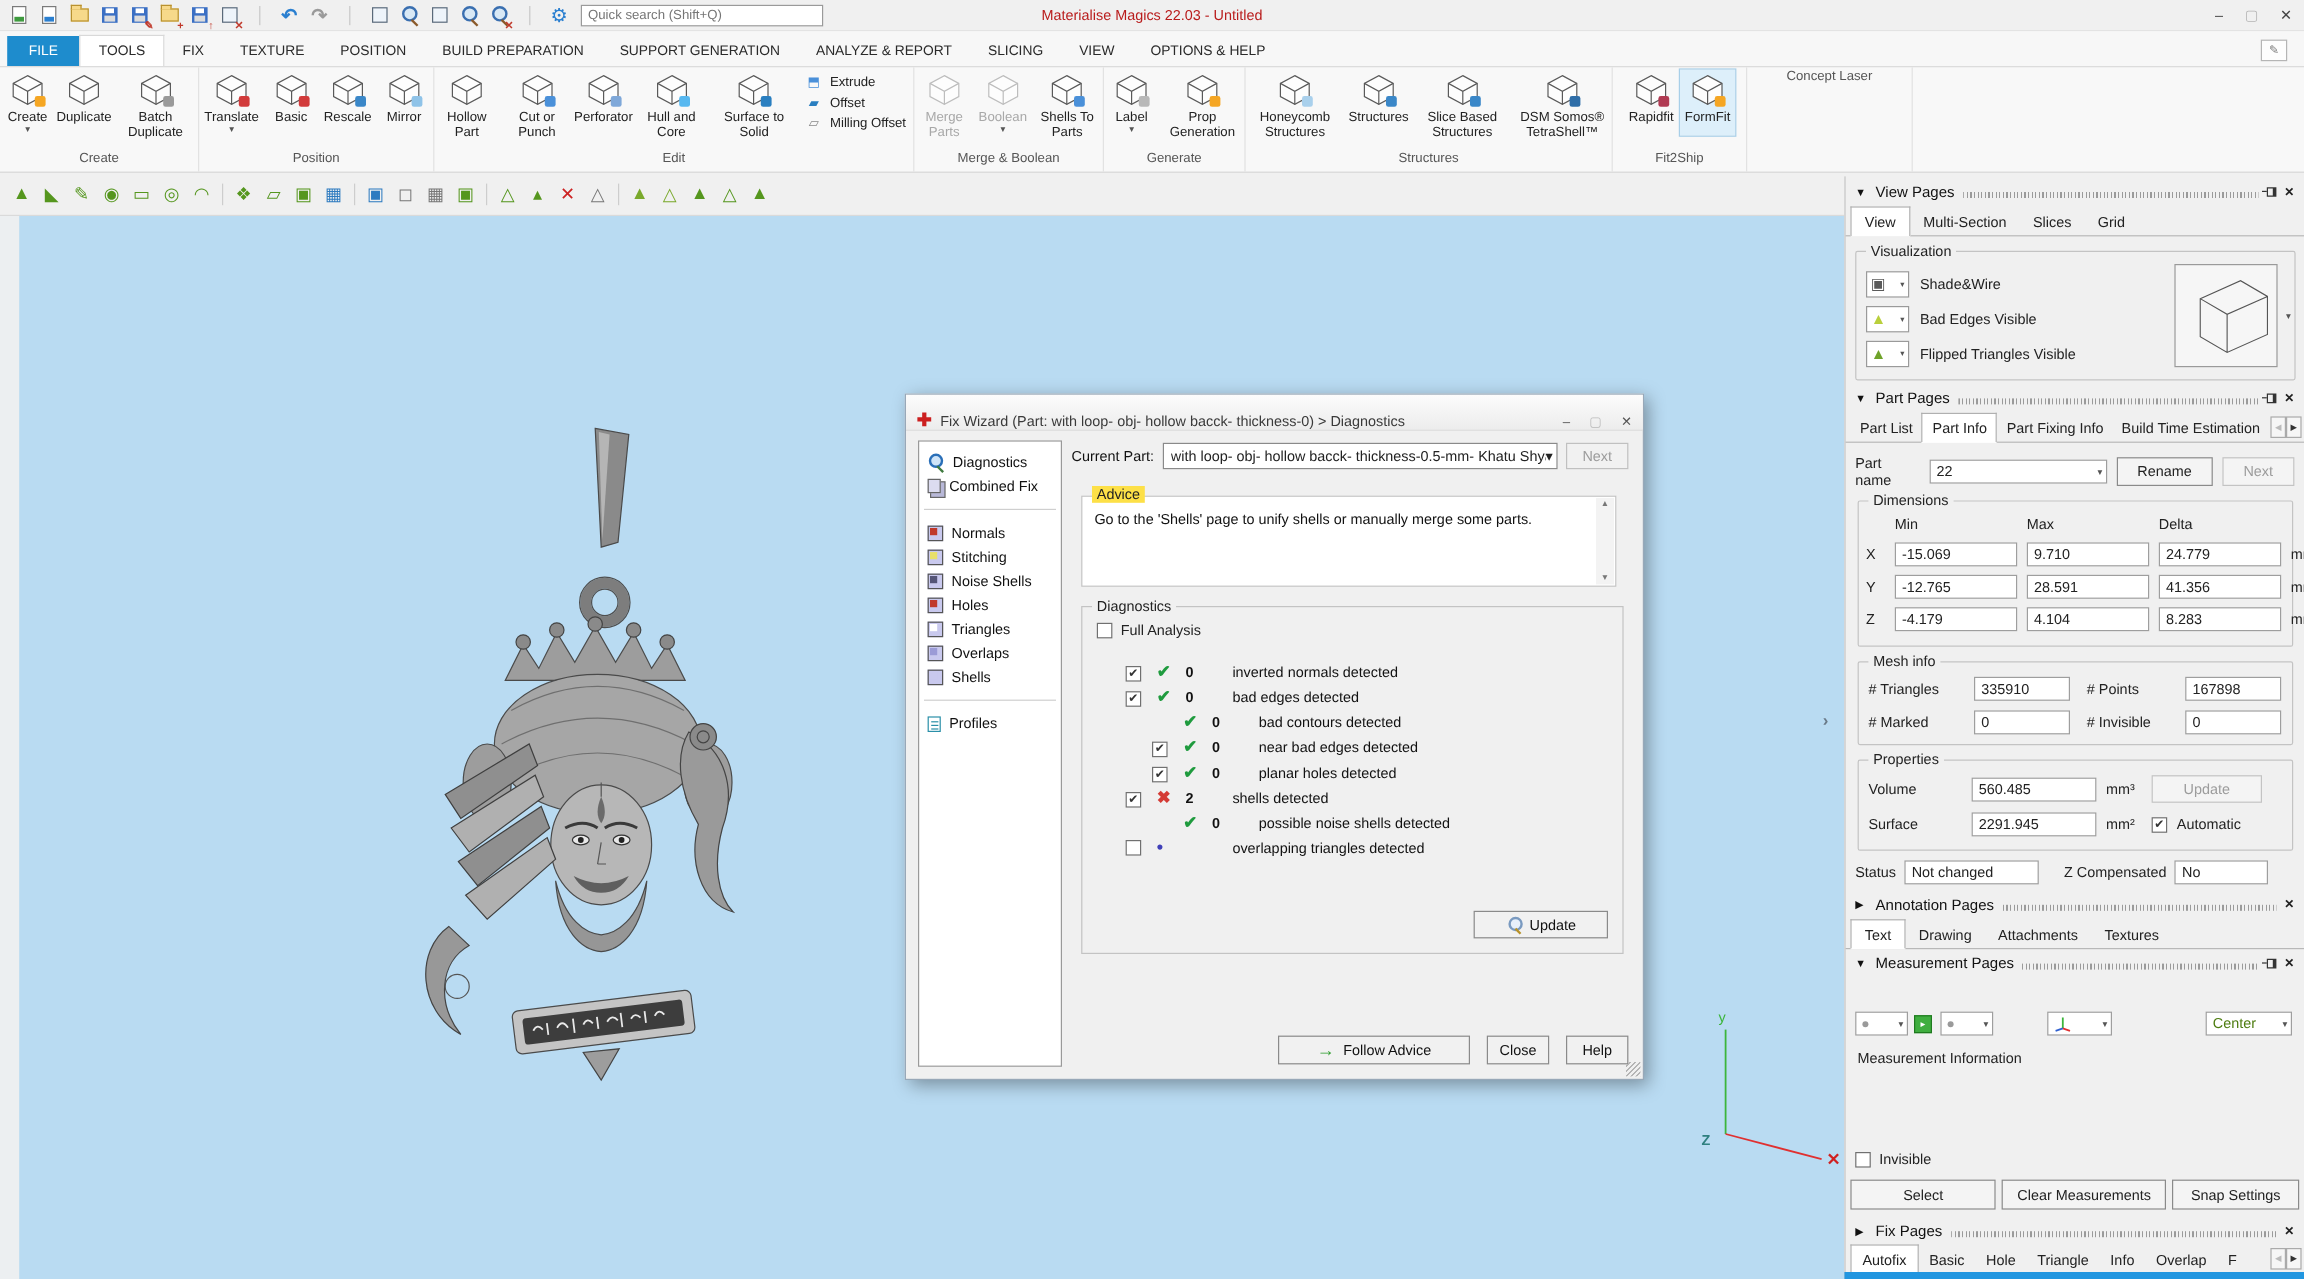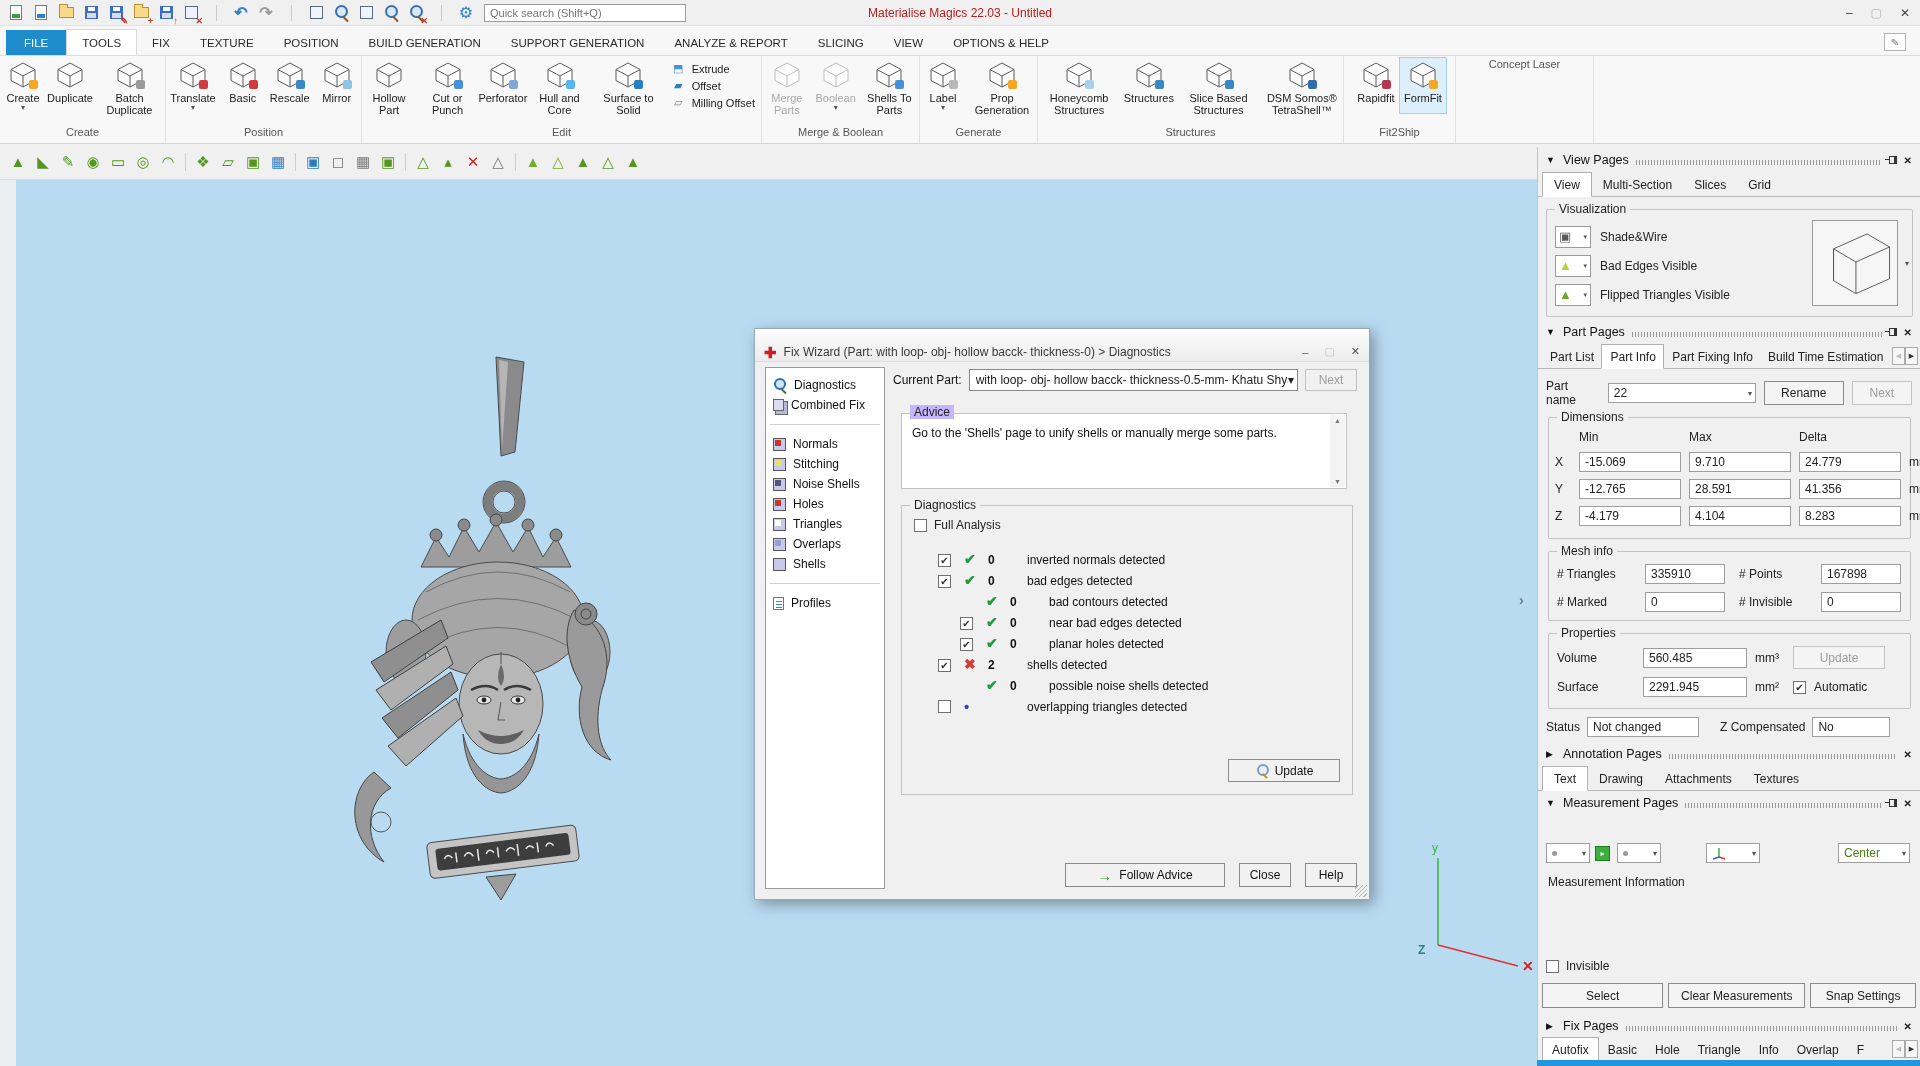--- a/index.html
+++ b/index.html
@@ -100,21 +100,21 @@
 .vrow{display:flex;align-items:center;gap:9px;height:29px}
 .vico{width:36px;height:22px;border:1px solid #9a9a9a;background:#fff;display:flex;align-items:center;justify-content:space-between;padding:0 3px;flex:none}
 .vico .g{font-size:13px;line-height:1}
 .vico .ca{font-size:7px;color:#555}
 .dimgrid{display:grid;grid-template-columns:16px 102px 102px 102px 26px;column-gap:8px;row-gap:7px;align-items:center}
 .meshgrid{display:grid;grid-template-columns:82px 80px 84px 80px;column-gap:6px;row-gap:8px;align-items:center}
 .taskstrip{position:absolute;left:1537px;top:1060px;width:383px;height:6px;background:#2196e0;z-index:6}
 
 
 .dialog{position:absolute;left:754px;top:328px;width:616px;height:572px;background:#f0f0f0;border:1px solid #98a8b8;box-shadow:4px 4px 14px rgba(0,0,0,.35);z-index:50}
-.dlg-title{height:30px;display:flex;align-items:flex-start;gap:7px;padding:16px 9px;background:linear-gradient(#fcfcfc,#ececec);border-bottom:1px solid #dcdcdc}
+.dlg-title{height:30px;display:flex;align-items:flex-end;gap:7px;padding:0 9px;background:linear-gradient(#fcfcfc,#ececec);border-bottom:1px solid #dcdcdc}
 .dlg-cross{color:#cc1f1f;font-size:15px;font-weight:bold;line-height:1}
 .dlg-cross::before{content:"✚"}
 .dlg-title .txt{flex:1;font-size:12px;color:#3a3a3a;white-space:nowrap;overflow:hidden}
 .dlg-wb{display:flex;gap:16px;color:#555;font-size:11px;align-items:center}
 .dlg-side{position:absolute;left:10px;top:38px;width:120px;bottom:10px;background:#fff;border:1px solid #9a9a9a;padding:7px 0;display:flex;flex-direction:column}
 .sitem{display:flex;align-items:center;gap:7px;padding:3px 7px;font-size:12px;color:#111}
 .ssep{height:1px;background:#cfcfcf;margin:9px 4px}
 .si{width:14px;height:14px;flex:none;position:relative}
 .si.cube{background:#c9c9ee;border:1px solid #555;width:13px;height:13px}
 .si.cube::after{content:"";position:absolute;left:1px;top:1px;width:6px;height:6px;background:var(--acc,#c9c9ee)}
@@ -123,21 +123,21 @@
 .si.pages{background:#dcdcf0;border:1px solid #666;width:11px;height:12px;box-shadow:3px 3px 0 #b8b8d8,3px 3px 0 1px #666}
 .si.page{background:#fff;border:1px solid #2a8fa8;width:11px;height:13px}
 .si.page::after{content:"";position:absolute;left:2px;top:3px;width:6px;height:1px;background:#2a8fa8;box-shadow:0 3px 0 #2a8fa8,0 6px 0 #2a8fa8}
 .cp-row{position:absolute;left:138px;top:40px;right:12px;display:flex;align-items:center;gap:7px}
 .cp-lbl{white-space:nowrap;color:#111}
 .cp-combo{flex:1;height:22px;background:#fff;border:1px solid #8a8a8a;display:flex;align-items:center;padding:0 3px 0 6px;overflow:hidden;white-space:nowrap}
 .cp-combo .ca{margin-left:auto;flex:none}
 .wbtn{border:1px solid #8a8a8a;background:#f1f1f1;display:flex;align-items:center;justify-content:center;font-size:12px;gap:7px;color:#111}
 .wbtn.dis{color:#9c9c9c;border-color:#c0c0c0}
 .advice{position:absolute;left:146px;top:84px;width:446px;height:76px;border:1px solid #c3c3c3;background:#fff}
-.advice .glegend{background:#c4b5fd;top:-9px}
+.advice .glegend{background:#fde047;top:-9px}
 .advice .atext{padding:12px 24px 0 10px;font-size:12px;color:#111}
 .asb{position:absolute;right:1px;top:1px;bottom:1px;width:15px;background:#f3f3f3;display:flex;flex-direction:column;justify-content:space-between;align-items:center;padding:2px 0}
 .asb span{font-size:7px;color:#777}
 .diag{position:absolute;left:146px;top:176px;width:452px;height:290px;border:1px solid #c3c3c3}
 .fullrow{position:absolute;left:12px;top:12px;display:flex;align-items:center;gap:7px}
 .drows{position:absolute;left:0;top:44px;right:0}
 .drow{position:relative;height:21px}
 .drow .cbp{position:absolute;left:36px;top:3px}
 .drow .mk{position:absolute;left:62px;top:1px;font-weight:bold;font-size:14px}
 .mk.check::before{content:"✔";color:#1f9b3e}
@@ -278,21 +278,21 @@
     <span style="display:flex;align-items:flex-end">
 
         <span class="mtab active">TOOLS</span>
 
         <span class="mtab">FIX</span>
 
         <span class="mtab">TEXTURE</span>
 
         <span class="mtab">POSITION</span>
 
-        <span class="mtab">BUILD GENERATION</span>
+        <span class="mtab">BUILD PREPARATION</span>
 
         <span class="mtab">SUPPORT GENERATION</span>
 
         <span class="mtab">ANALYZE &amp; REPORT</span>
 
         <span class="mtab">SLICING</span>
 
         <span class="mtab">VIEW</span>
 
         <span class="mtab">OPTIONS &amp; HELP</span>

